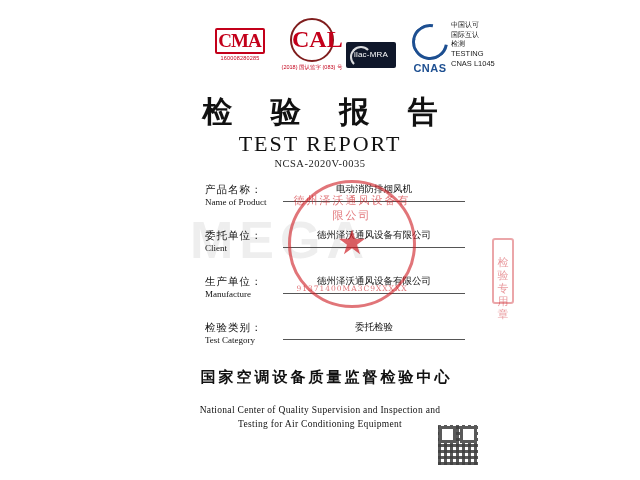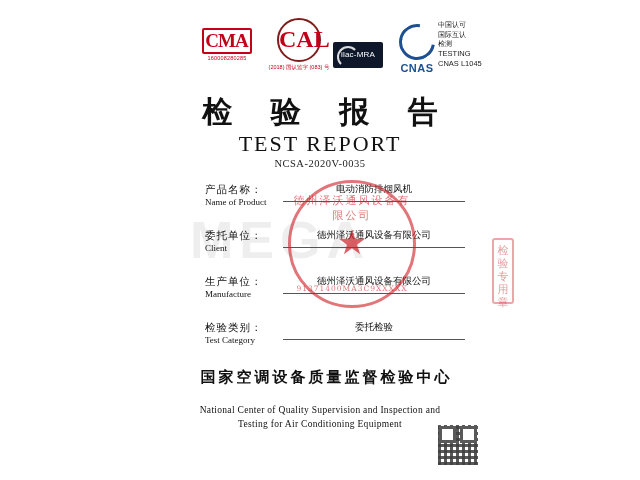--- a/index.html
+++ b/index.html
@@ -18,21 +18,21 @@
     position: relative;
     width: 640px;
     height: 480px;
     background: #ffffff;
   }
 
   
   .logo-strip {
     position: absolute;
     top: 10px;
-    left: 0;
+    left: 13px;
     width: 532px;
     height: 62px;
   }
   .logo {
     position: absolute;
     text-align: center;
   }
 
   
   .logo-cma { left: 188px; top: 18px; width: 78px; }
@@ -325,21 +325,21 @@
     top: 238px;
     width: 22px;
     height: 66px;
     border: 2px solid rgba(206,32,39,0.4);
     border-radius: 3px;
     color: rgba(206,32,39,0.45);
     font-family: "DejaVu Serif", serif;
     font-size: 11px;
     line-height: 13px;
     text-align: center;
-    padding-top: 4px;
+    padding-top: 16px;
     box-sizing: border-box;
     pointer-events: none;
   }
 </style>
 </head>
 <body>
 
 <div class="page">
 
   <div class="wm-text">MEGA</div>

